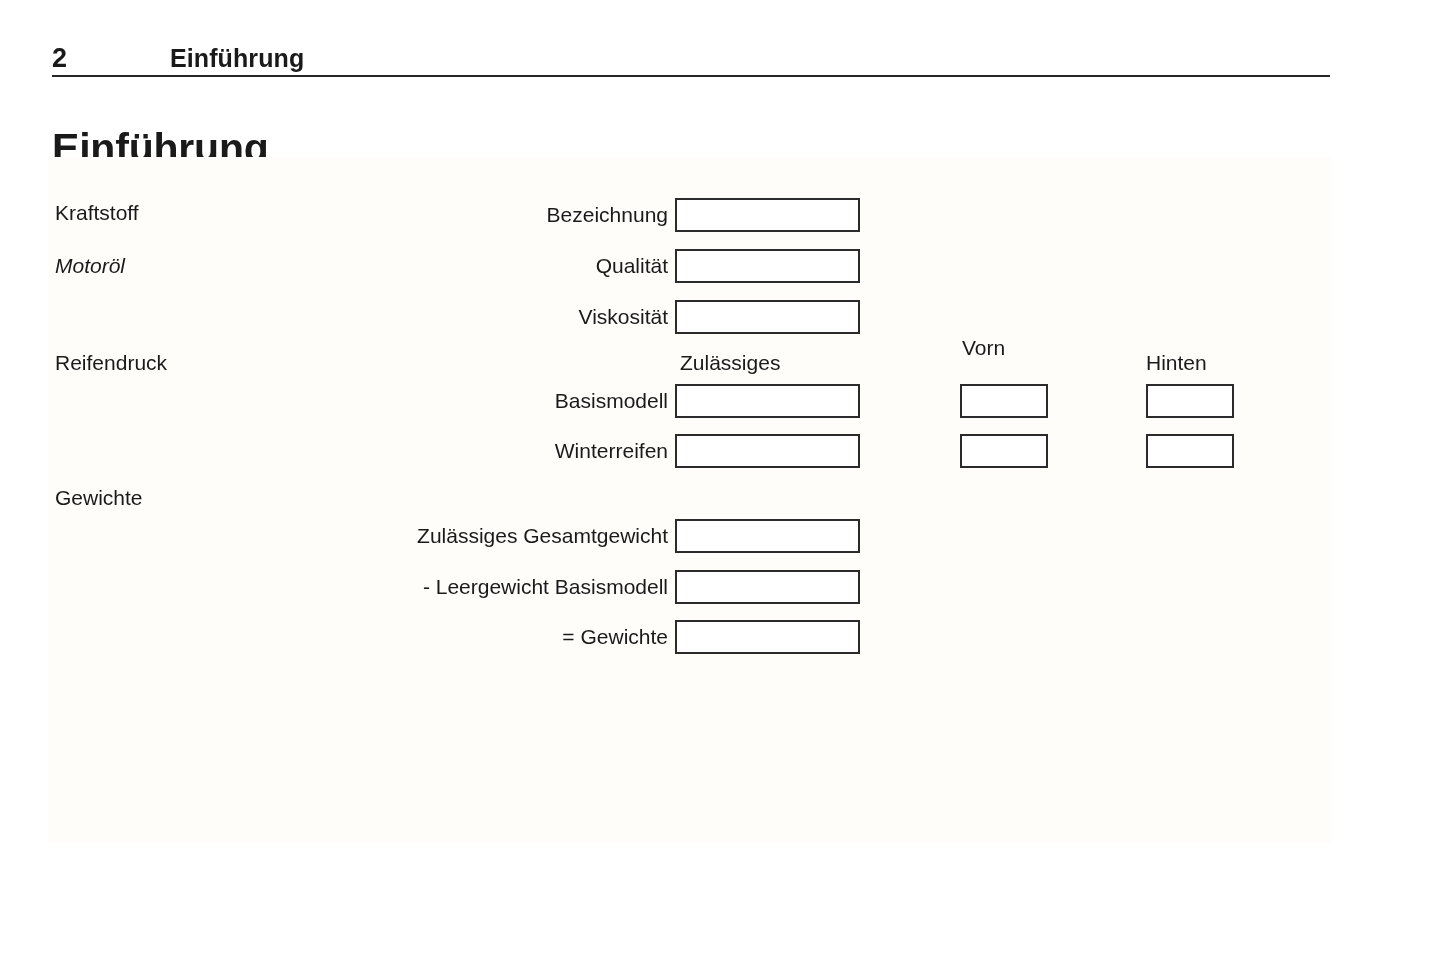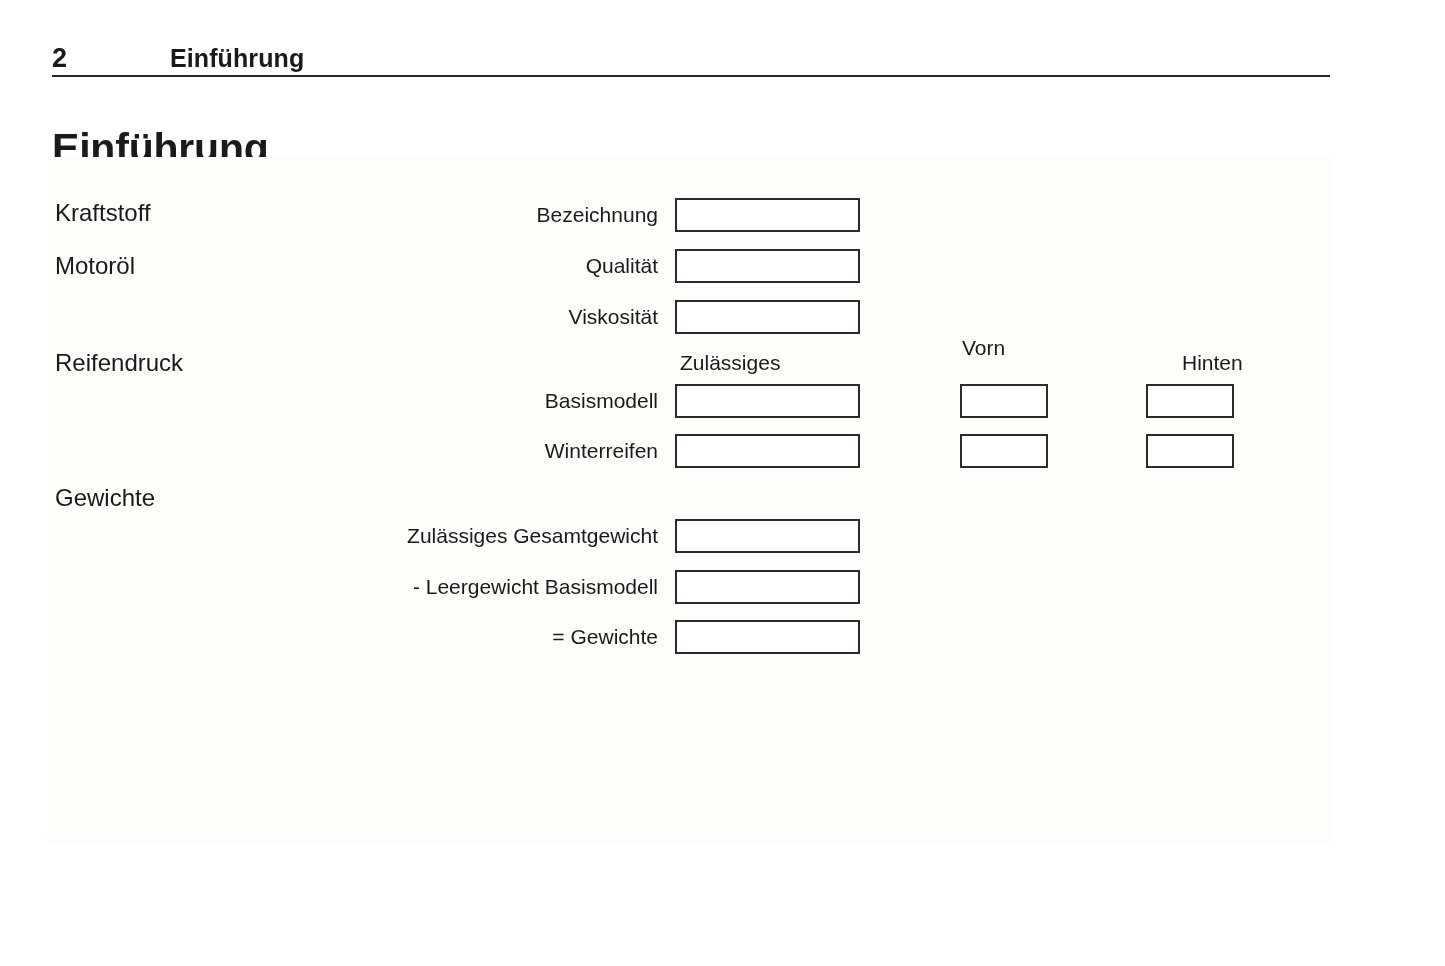--- a/index.html
+++ b/index.html
@@ -70,40 +70,40 @@
     top: 157px;
     width: 1285px;
     height: 686px;
     background: #fffdfa;
   }
 
   
   .section-label {
     position: absolute;
     left: 7px;              
-    font-size: 24px;
+    font-size: 21px;
     line-height: 26px;
     white-space: nowrap;
   }
 
   .field-row {
     position: absolute;
     left: 0;
     height: 34px;
   }
   
   .field-label {
     position: absolute;
     right: 0;
     top: 50%;
     transform: translateY(-50%);
     font-size: 21px;
     line-height: 26px;
     white-space: nowrap;
-    padding-right: 17px;
+    padding-right: 7px;
   }
   .label-slot {
     position: absolute;
     left: 0;
     top: 0;
     width: 627px;           
     height: 34px;
   }
 
   .input-box {
@@ -118,37 +118,37 @@
   .box-rear  { left: 1098px; width: 88px; }   
 
   .col-header {
     position: absolute;
     font-size: 21px;
     line-height: 26px;
     white-space: nowrap;
   }
   .ch-size  { left: 632px; }
   .ch-front { left: 914px; }
-  .ch-rear  { left: 1098px; margin-left: 36px; }
+  .ch-rear  { left: 1098px; }
 </style>
 </head>
 <body>
 
 <div class="page-header">
   <div class="page-number">2</div>
   <div class="header-chapter">Einführung</div>
   <div class="header-rule"></div>
 </div>
 
 <h1 class="chapter-title">Einführung</h1>
 
 <div class="form-panel">
 
   <div class="section-label" style="top:43px;">Kraftstoff</div>
-  <div class="section-label" style="top:96px;">Motoröl</div>
+  <div class="section-label" style="top:96px;font-style:italic;">Motoröl</div>
   <div class="section-label" style="top:193px;text-align:right;">Reifendruck</div>
   <div class="section-label" style="top:328px;">Gewichte</div>
 
   <div class="field-row" style="top:41px;">
     <div class="label-slot">
       <span class="field-label">Bezeichnung</span>
     </div>
     <div class="input-box box-wide"></div>
   </div>
 

